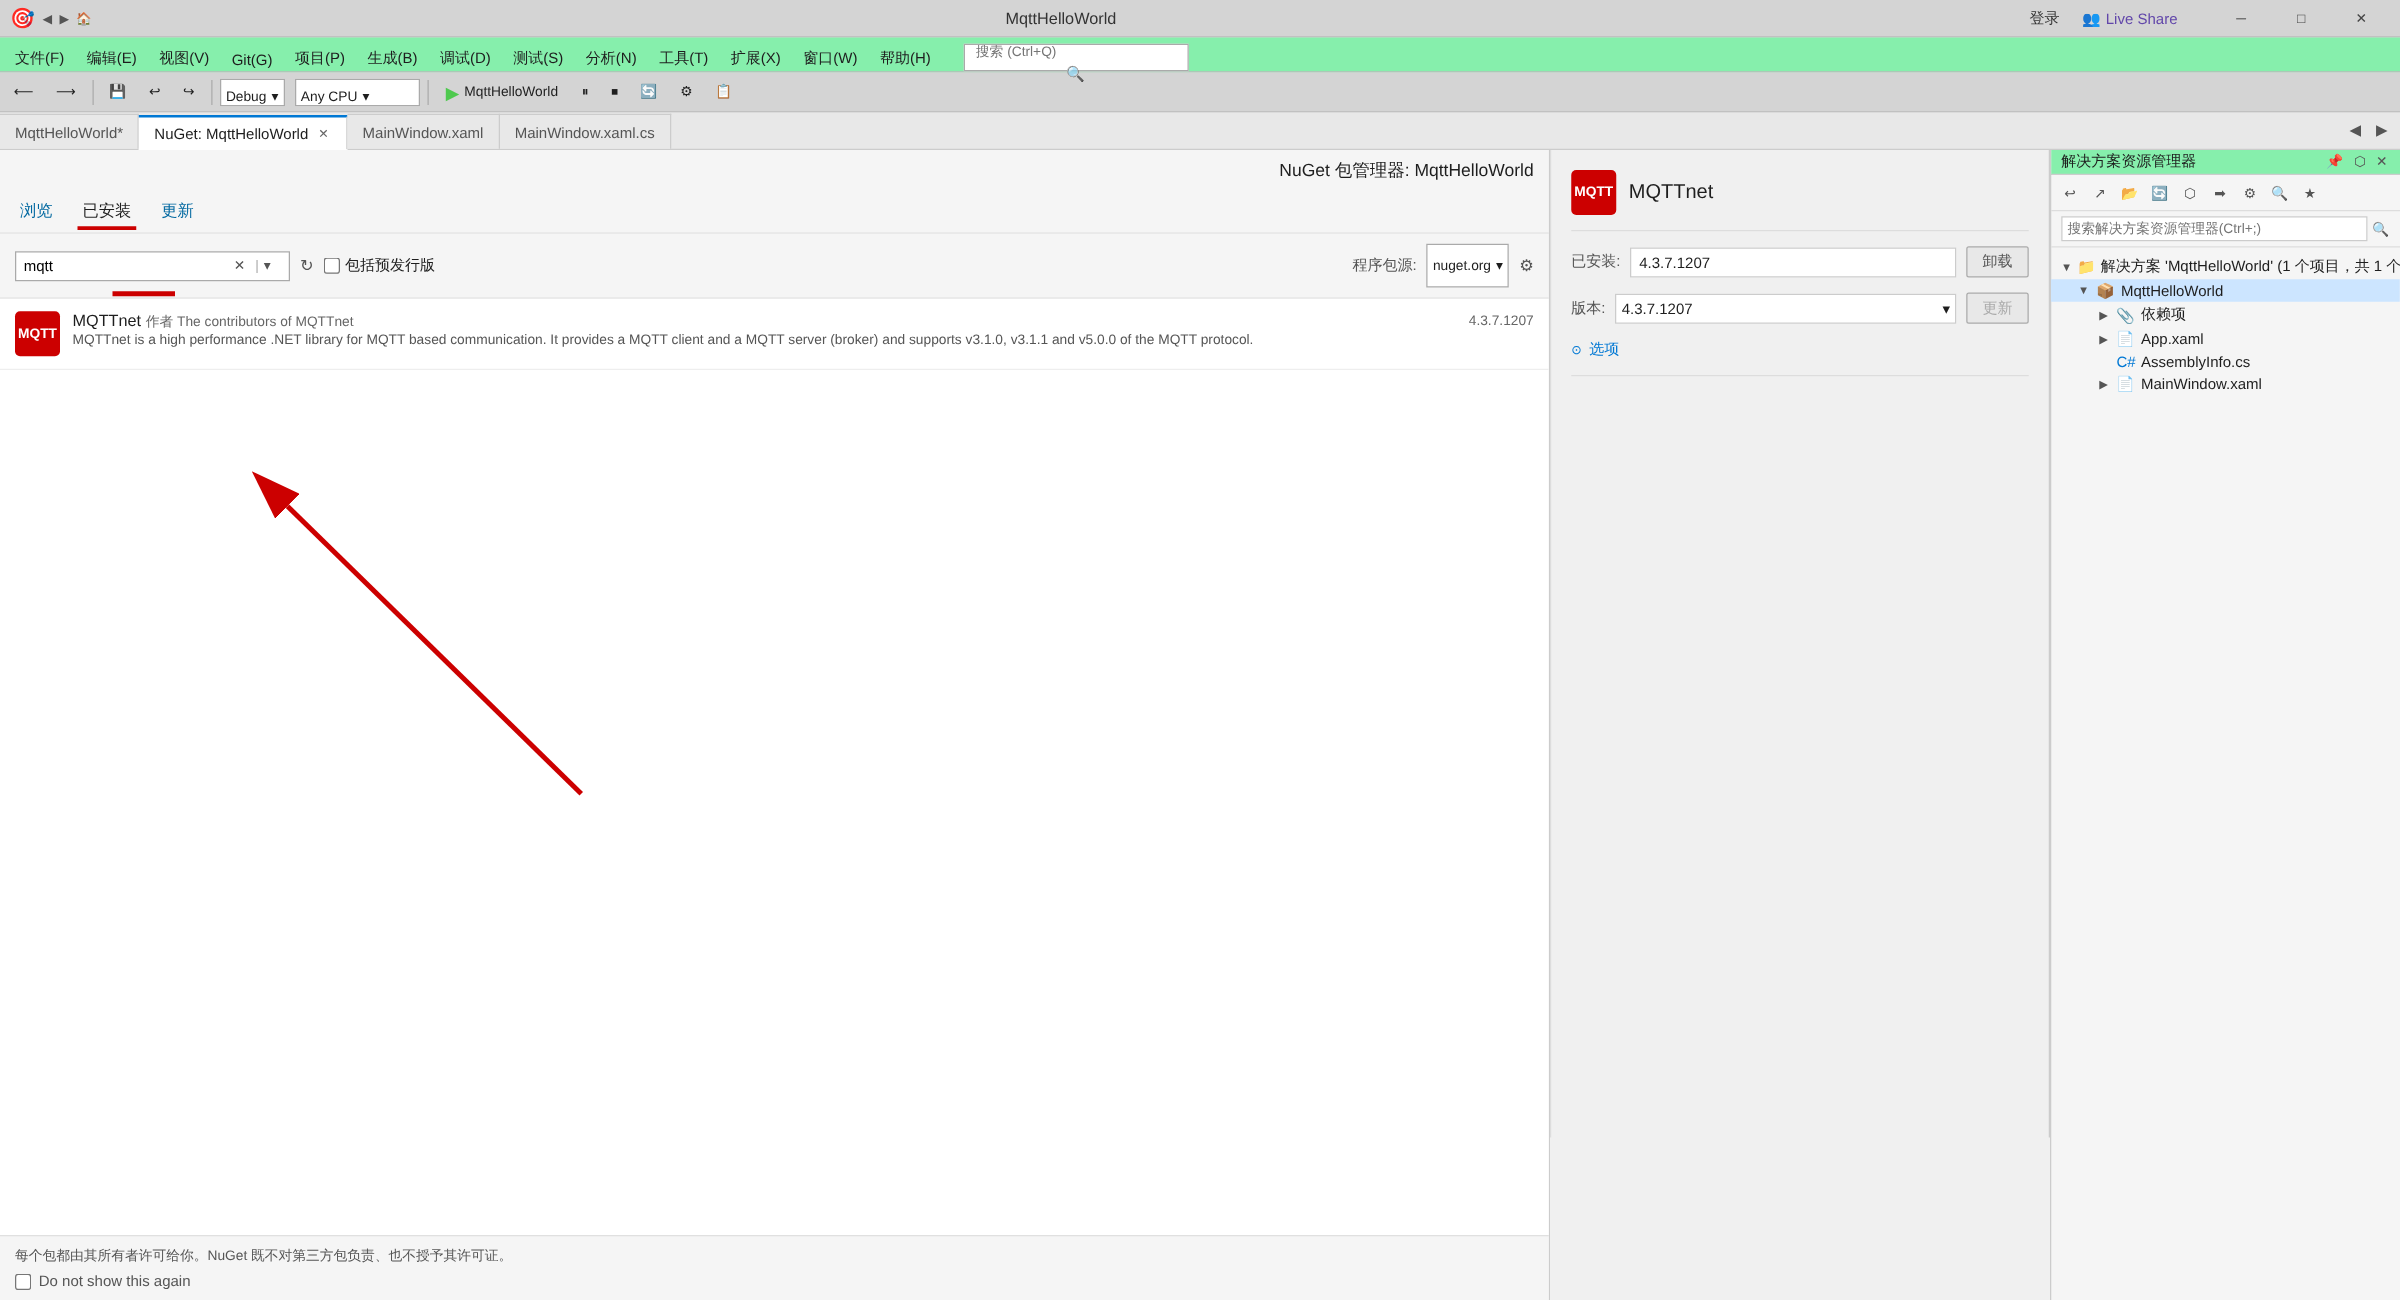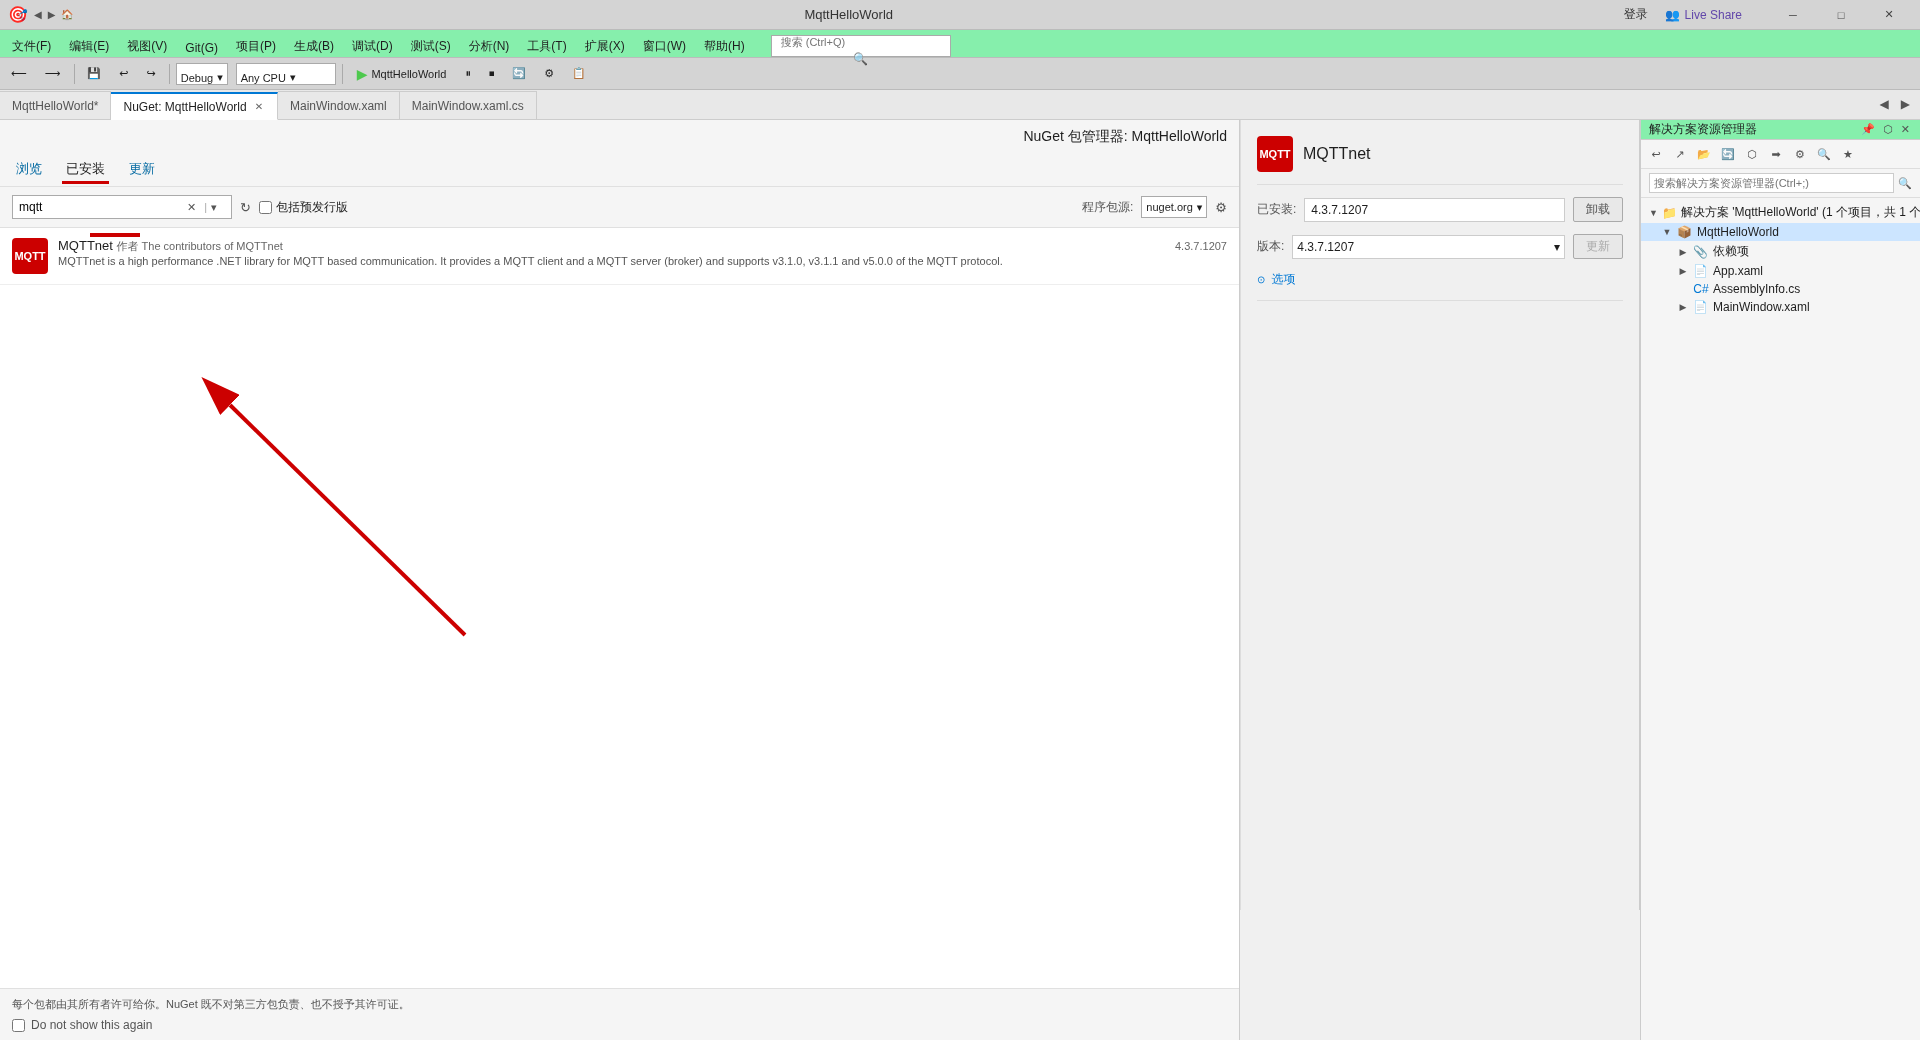--- a/index.html
+++ b/index.html
@@ -190,21 +190,21 @@
     .nuget-search input { border: none; outline: none; font-size: 12px; width: 160px; }
     .clear-btn { font-size: 11px; cursor: pointer; color: #555; padding: 1px 4px; }
     .refresh-btn { font-size: 13px; cursor: pointer; color: #555; }
     .prerelease-check { display: flex; align-items: center; gap: 4px; font-size: 12px; cursor: pointer; }
     .source-label { margin-left: auto; font-size: 12px; color: #555; }
     .source-dropdown {
       display: flex;
       align-items: center;
       border: 1px solid #aaa;
       background: white;
-      height: 22px;
+      height: 35px;
       padding: 0 4px;
       font-size: 11px;
       cursor: pointer;
       gap: 4px;
       justify-content: flex-end;
     }
     .settings-icon { font-size: 13px; cursor: pointer; color: #555; }
 
     
     .package-list {

